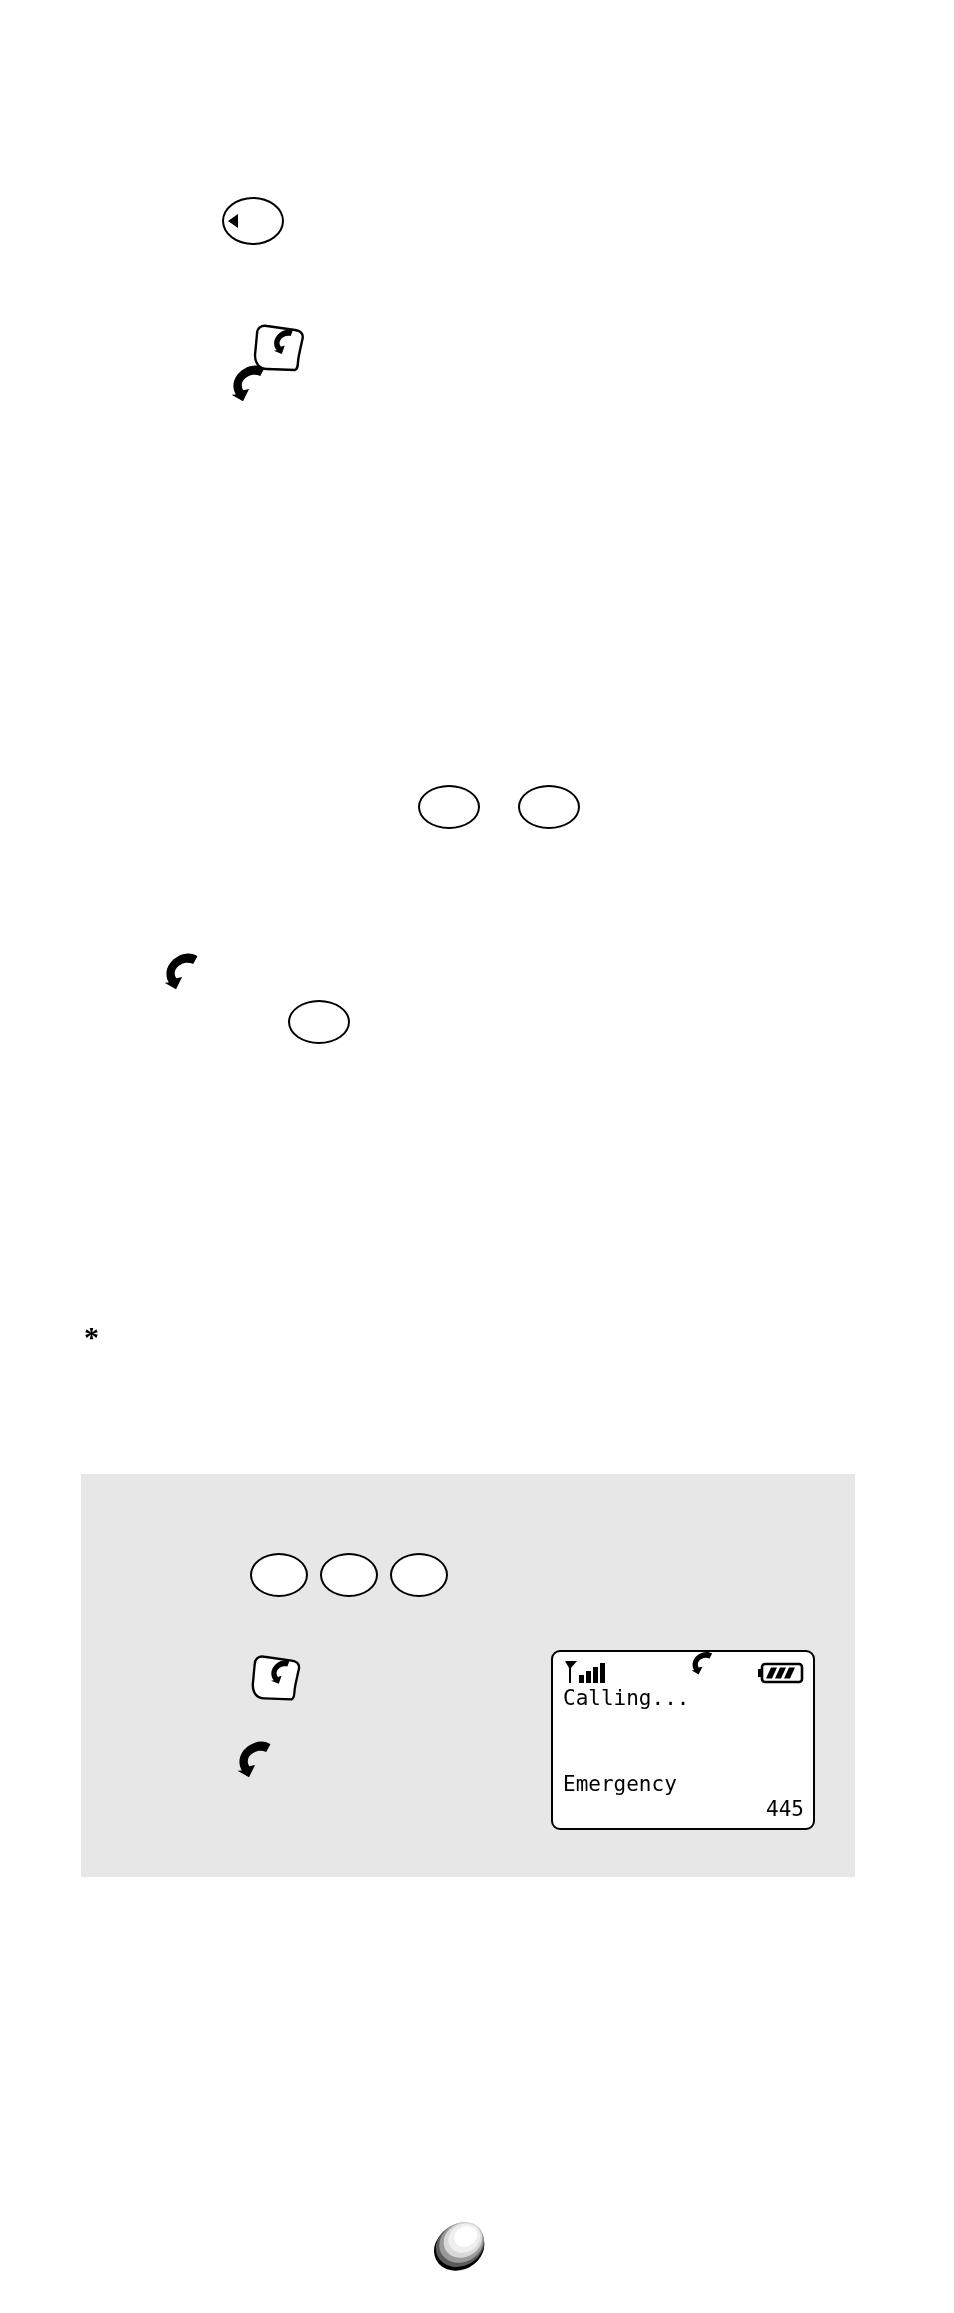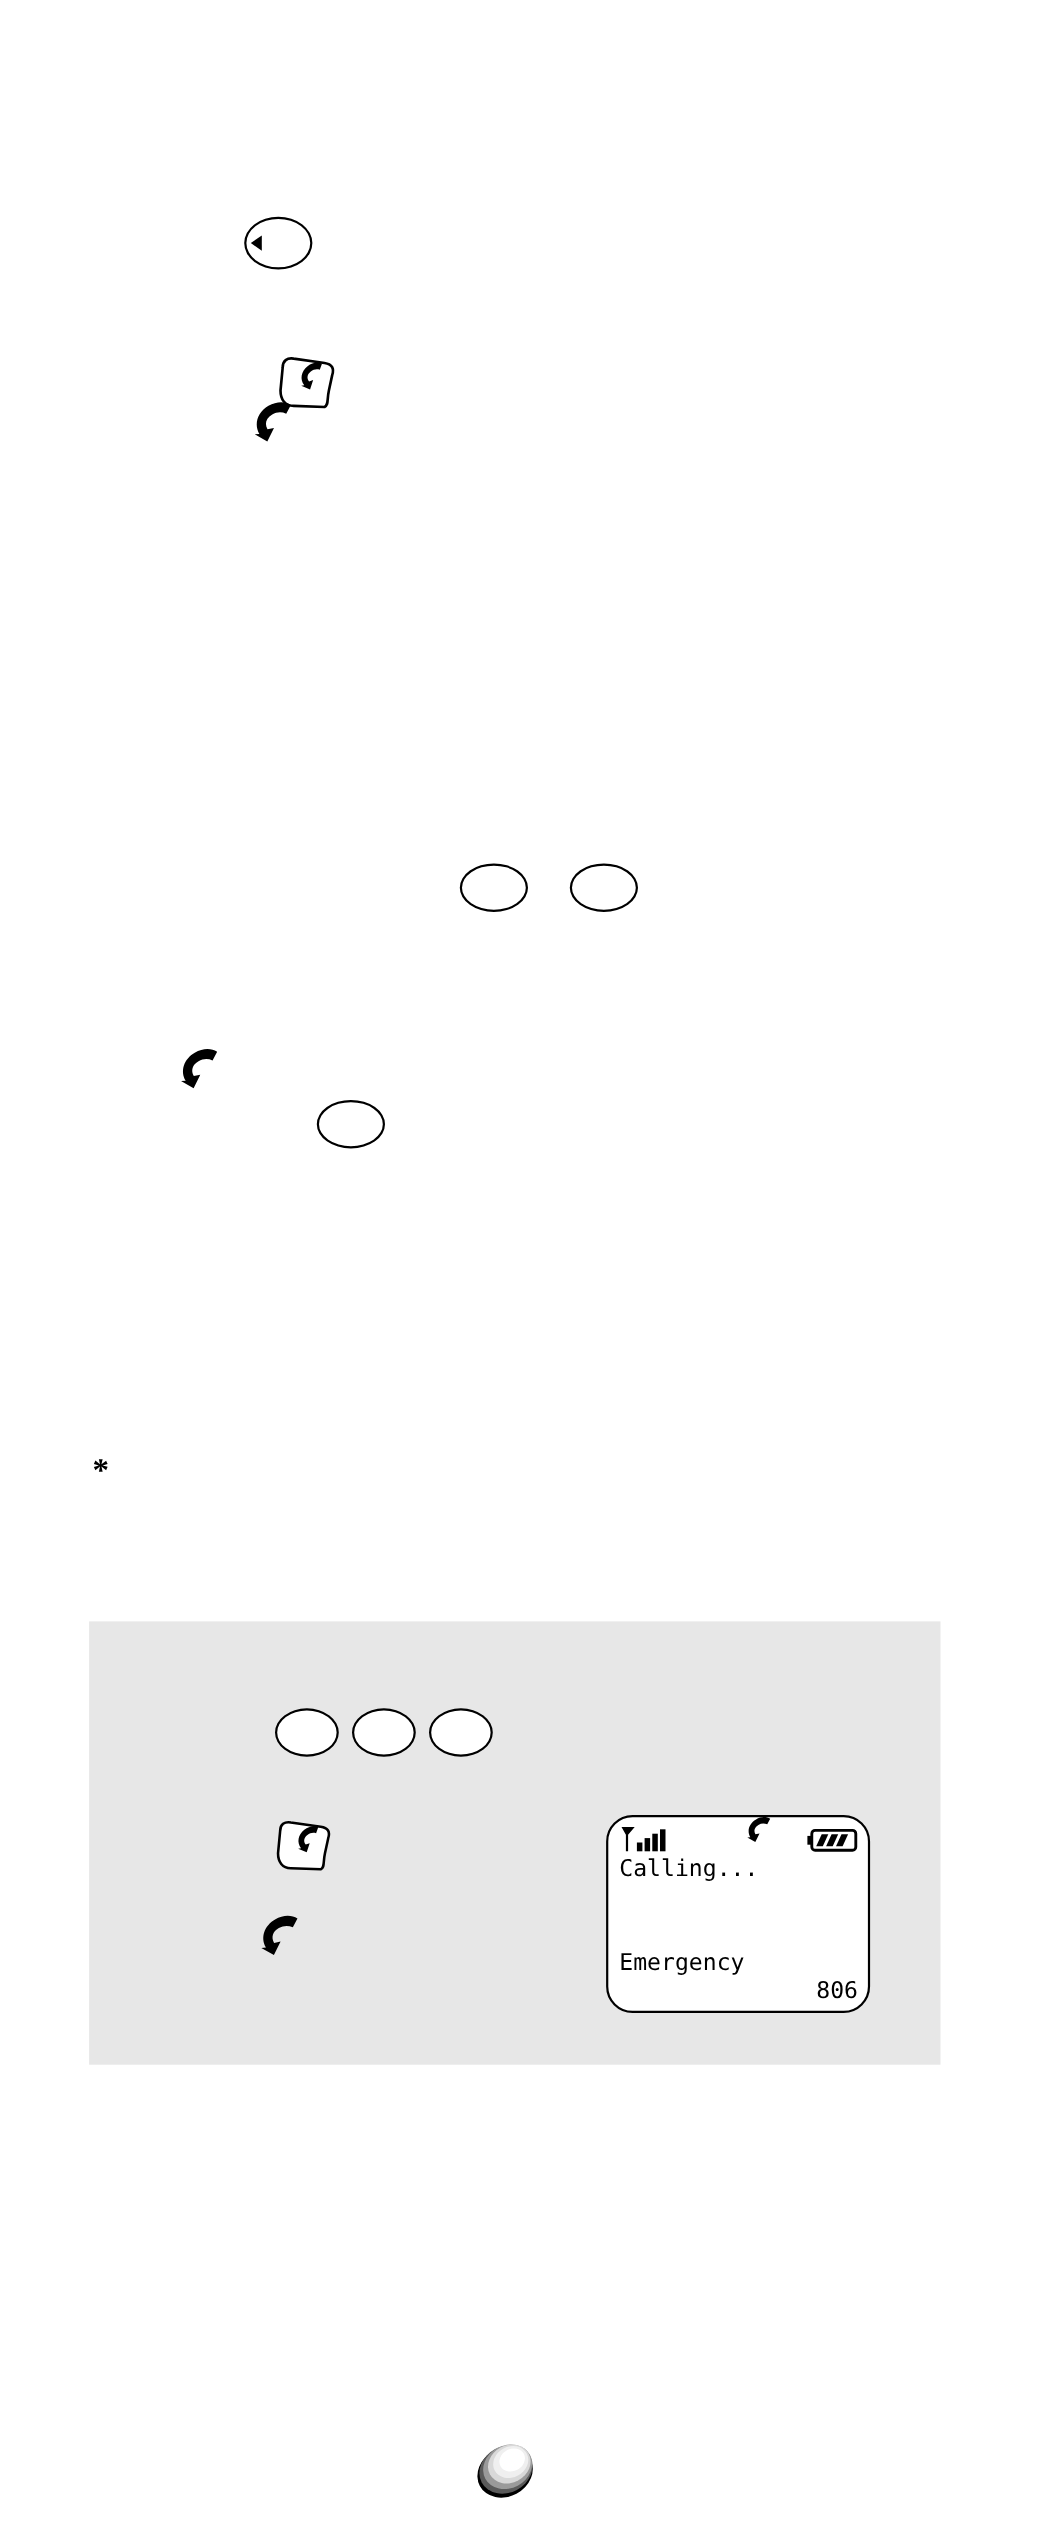--- a/index.html
+++ b/index.html
@@ -188,21 +188,21 @@
   <div class="abs glyph" style="left:226px; top:1752px; width:54px; height:42px;">
     <svg width="54" height="42" viewBox="0 0 54 42">
       <g transform="translate(3,4) rotate(-30) scale(0.95)">
         <path d="M4,20 C4,9 13,1 25,1 C34,1 41,5 44,11 L36,16
                  C33,12 29,10 24,10 C17,10 13,14 13,20 L19,22
                  L7,30 L0,18 Z" fill="#000000"></path>
       </g>
     </svg>
   </div>
 
-  <div class="abs lcd" style="left:551px; top:1650px; width:240px; height:180px;border-radius:24px;">
+  <div class="abs lcd" style="left:551px; top:1650px; width:264px; height:180px;">
 
     <div class="lcd-statusbar">
 
       <div class="lcd-status-left">
         <span class="glyph">
           <svg width="56" height="26" viewBox="0 0 56 26">
 
             <path d="M2,2 L14,2 L8,9 L8,24 L6,24 L6,9 Z" fill="#000000"></path>
 
             <rect x="16" y="16" width="5" height="8" fill="#000000"></rect>
@@ -240,21 +240,21 @@
         </span>
       </div>
     </div>
 
     <div class="lcd-line">Calling...</div>
 
     <div class="lcd-spacer"></div>
 
     <div class="lcd-line">Emergency</div>
 
-    <div class="lcd-line lcd-line-right">806</div>
+    <div class="lcd-line lcd-line-right">445</div>
   </div>
 
   <div class="abs logo-sphere" style="left:428px; top:2213px; width:64px; height:64px;">
     <svg width="64" height="64" viewBox="0 0 64 64">
       <g transform="rotate(-28 32 32)">
         <ellipse cx="30" cy="34" rx="26" ry="22" fill="#000000"></ellipse>
         <ellipse cx="32" cy="32" rx="25" ry="21" fill="#5a5a5a"></ellipse>
         <ellipse cx="34.5" cy="30.5" rx="23" ry="19.5" fill="#9a9a9a"></ellipse>
         <ellipse cx="37" cy="29" rx="20" ry="17" fill="#d8d8d8"></ellipse>
         <ellipse cx="39" cy="28" rx="16.5" ry="14" fill="#efefef"></ellipse>

